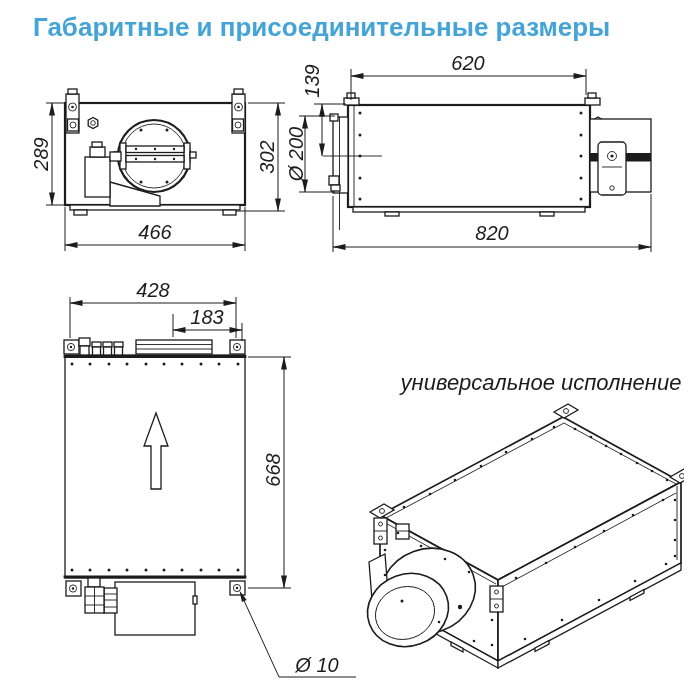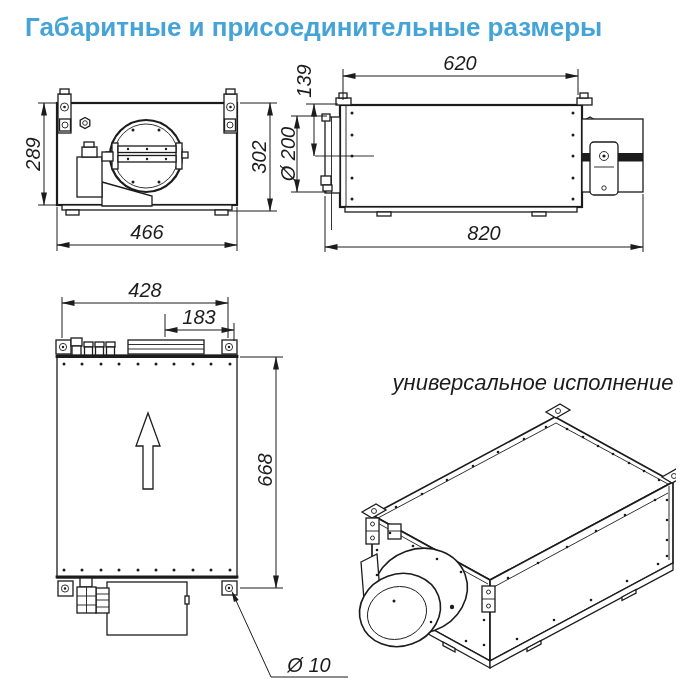--- a/index.html
+++ b/index.html
@@ -1,17 +1,17 @@
 <!DOCTYPE html>
 <html><head>
 <meta charset="utf-8">
 <style>
   html,body{margin:0;padding:0;background:#ffffff;}
   .page{position:relative;width:676px;height:700px;background:#ffffff;overflow:hidden;
-        font-family:"Liberation Sans",sans-serif;}
+        font-family:"Liberation Sans",sans-serif;margin-left:8px;}
   .title{position:absolute;left:25px;top:12px;margin:0;font-size:26px;font-weight:bold;
          color:#45A4D7;letter-spacing:0px;}
   svg{position:absolute;left:0;top:0;}
   .ln{fill:none;stroke:#1c1c1c;stroke-width:1.3;stroke-linejoin:miter;stroke-linecap:square;}
   .lnw{fill:#ffffff;stroke:#1c1c1c;stroke-width:1.3;stroke-linejoin:miter;}
   .ln2{fill:#ffffff;stroke:#1c1c1c;stroke-width:2.2;}
   .thin{fill:none;stroke:#1c1c1c;stroke-width:0.9;}
   .dim{fill:none;stroke:#1c1c1c;stroke-width:1;}
   .dk{fill:#1c1c1c;stroke:none;}
   .dot{fill:#1c1c1c;stroke:none;}

